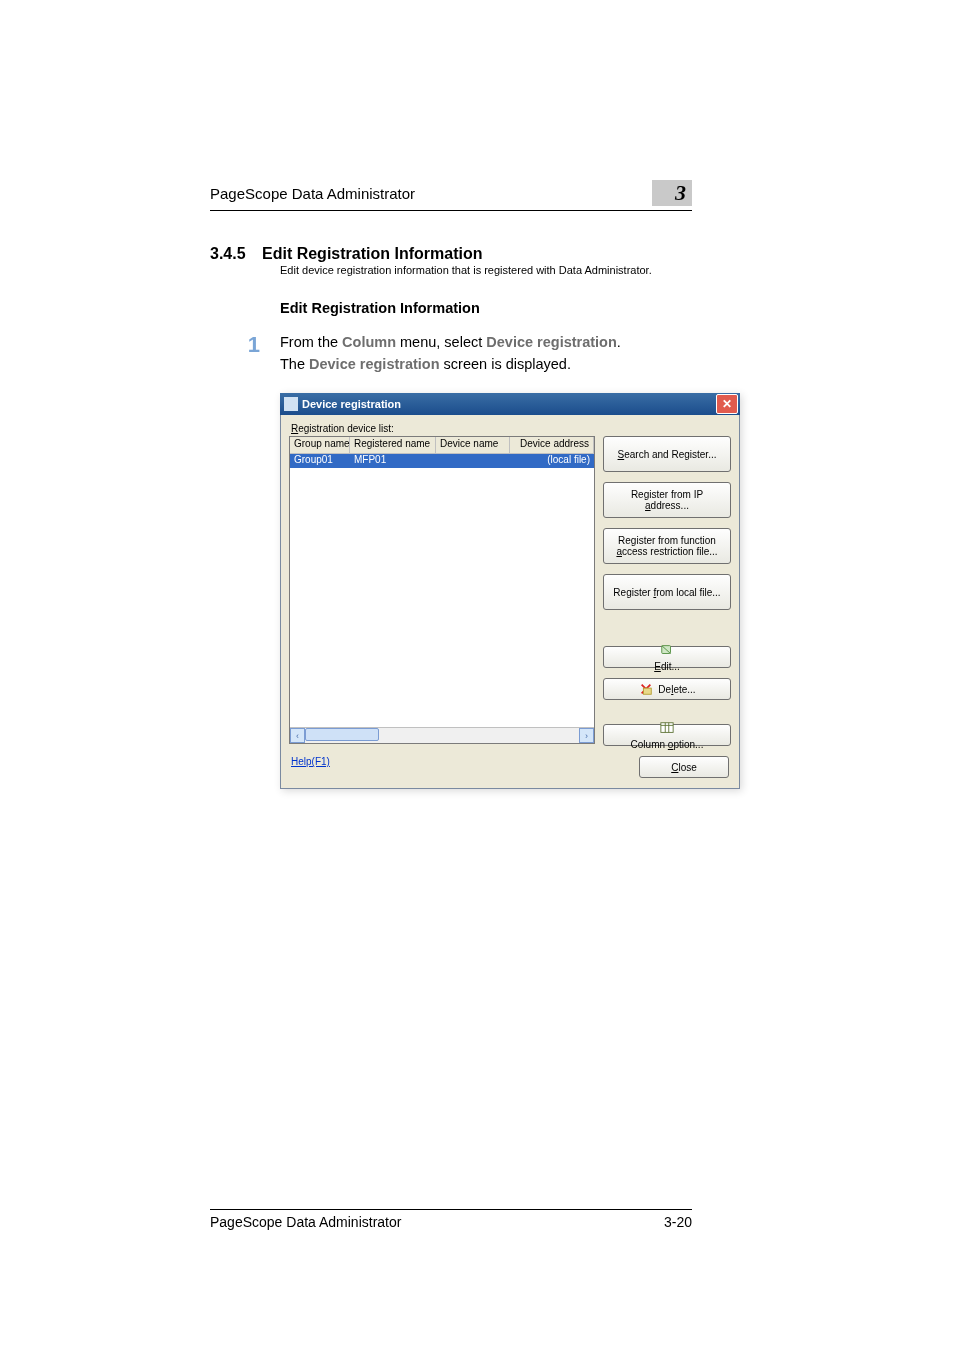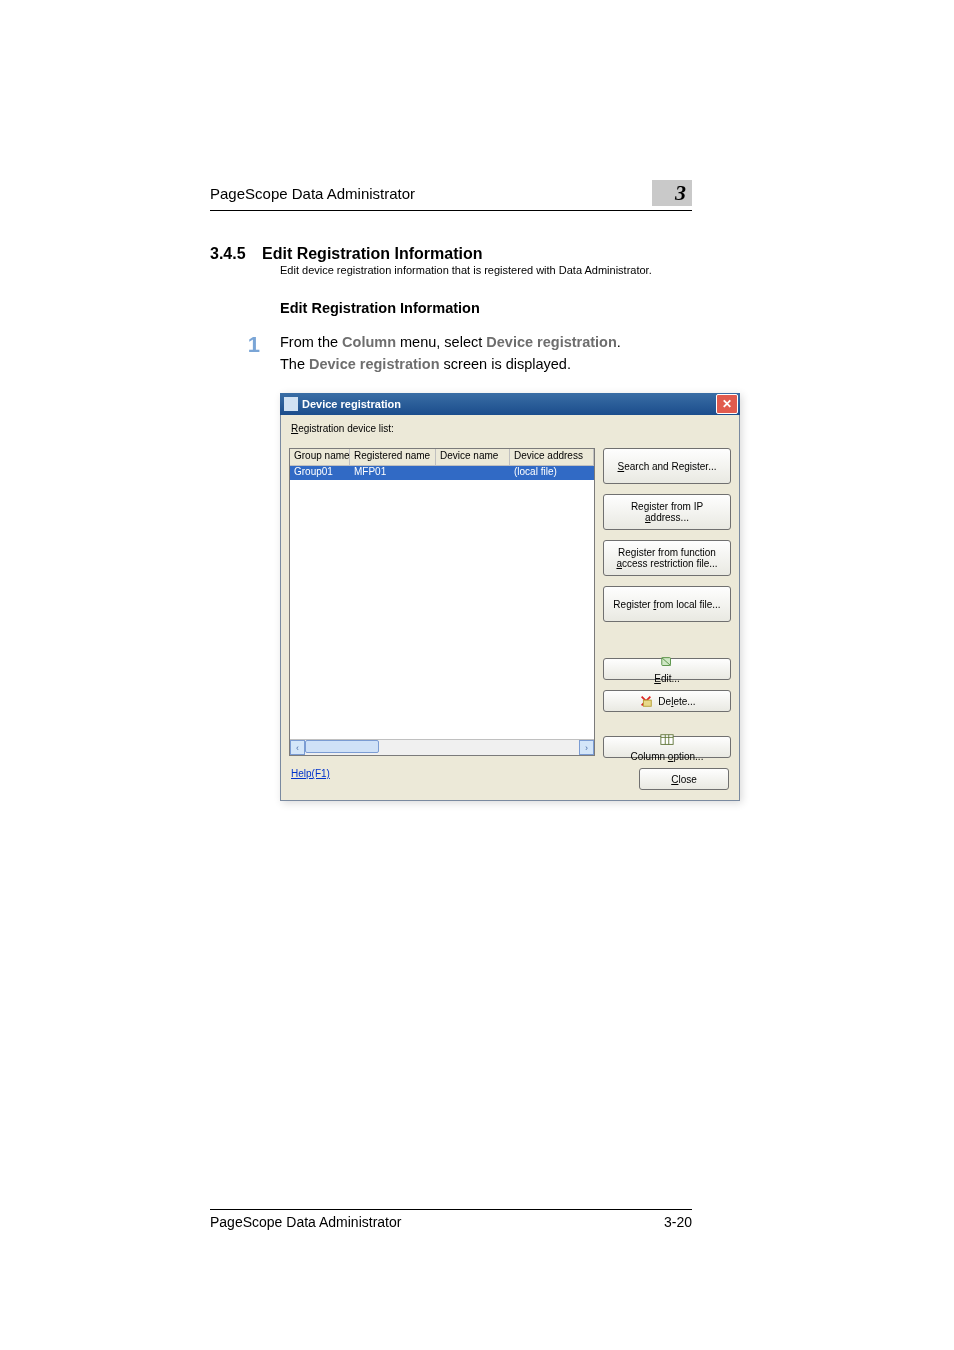--- a/index.html
+++ b/index.html
@@ -109,21 +109,21 @@
 
   .dlg-body {
     background: #ece9d8;
     padding: 8px;
     border: 1px solid #7a8aa0;
     border-top: none;
     font-size: 10px;
     color: #000;
   }
 
-  .reg-label { font-size:10px; margin:0 0 14px 2px; }
+  .reg-label { font-size:10px; margin:0 0 2px 2px; }
   .reg-label .ul { text-decoration: underline; }
 
   .dlg-grid {
     display: flex;
     gap: 8px;
     align-items:flex-start;
   }
 
   .tablebox {
     flex: 1 1 auto;
@@ -139,21 +139,21 @@
     border-bottom:1px solid #c0c0c0;
     font-size:10px;
     height:16px;
   }
   .thead div {
     border-right:1px solid #c0c0c0;
     padding:1px 4px;
     white-space:nowrap;
     box-sizing:border-box;
   }
-  .col-gn{width:60px;} .col-rn{width:86px;} .col-dn{width:74px;} .col-da{flex:1;}
+  .col-gn{width:60px;} .col-rn{width:86px;} .col-dn{width:74px;} .col-da{flex:1;text-align:right;}
   .trow {
     display:flex;
     background:#316ac5;
     color:#fff;
     font-size:10px;
     height:14px;
   }
   .trow div { padding:0 4px; white-space:nowrap; box-sizing:border-box; }
   .hscroll {
     position:absolute; bottom:0; left:0; right:0;

